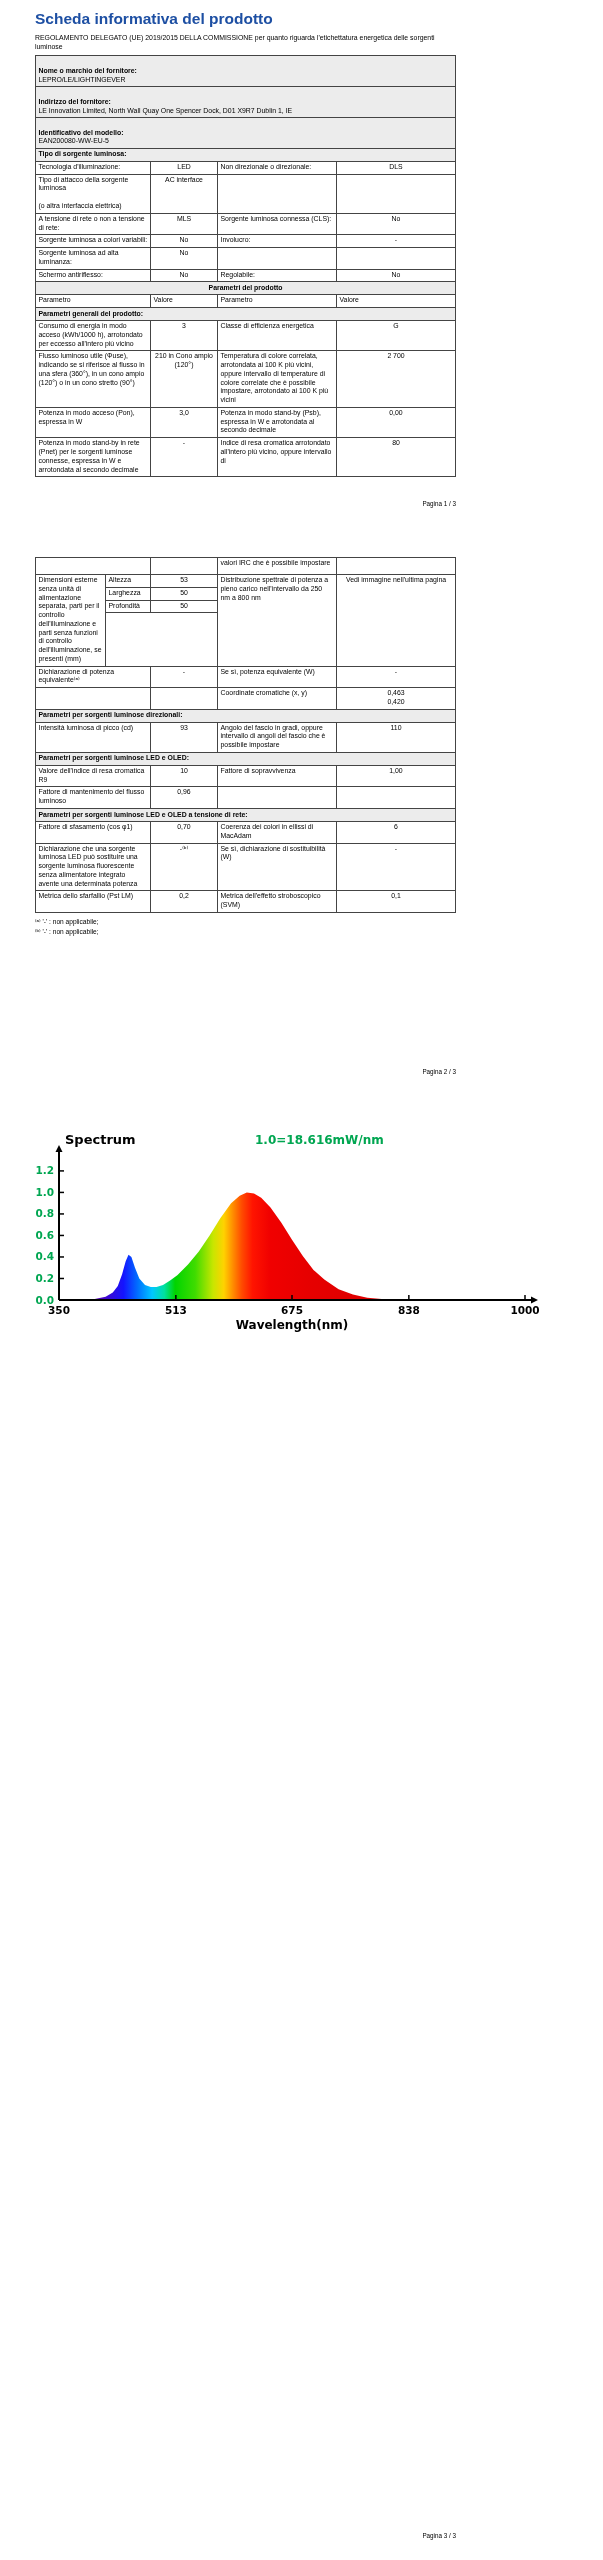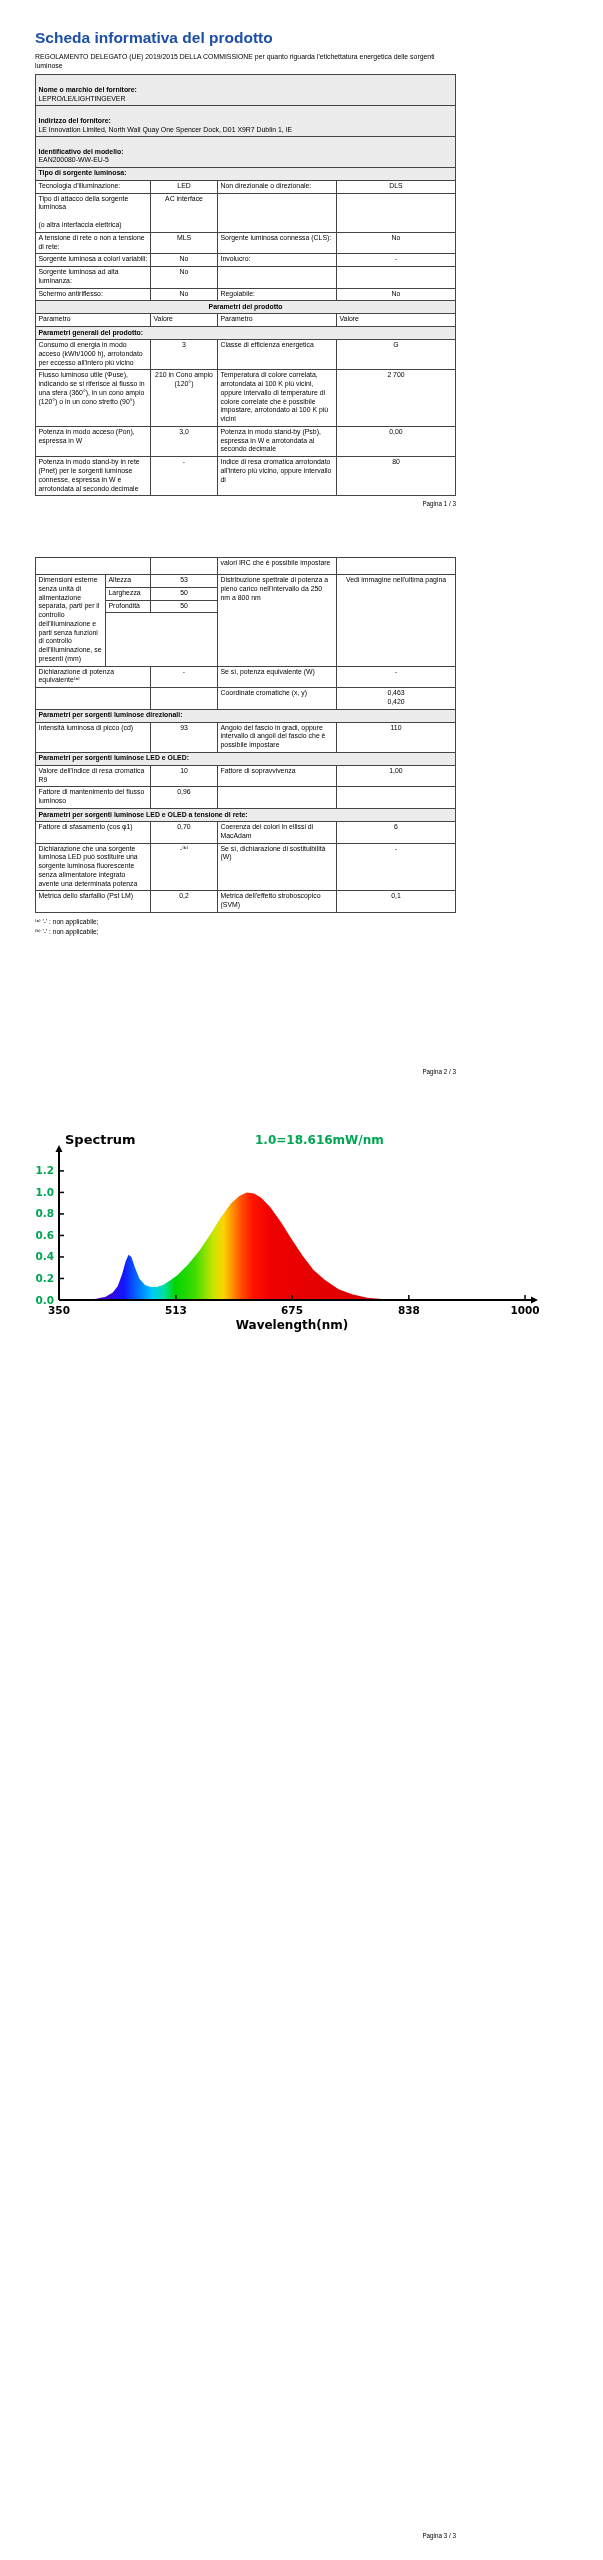--- a/index.html
+++ b/index.html
@@ -1,20 +1,20 @@
 <!DOCTYPE html>
 <html><head>
 <meta charset="utf-8">
 <style>
   *{box-sizing:border-box;}
   body{margin:0;background:#fff;}
   .sheet{position:relative;width:603px;height:2560px;background:#fff;overflow:hidden;
          font-family:"Liberation Sans","DejaVu Sans",sans-serif;color:#000;}
   .content{position:absolute;left:35px;width:421px;}
-  .p1{top:29px;}
+  .p1{top:10px;}
   .p2{top:557px;}
   .title{font-size:15.5px;font-weight:bold;color:#1d4fa3;margin:0 0 5px;}
   .reg{font-size:6.9px;line-height:1.32;margin:0 0 4px;}
   .dtable{border-top:1px solid #444;border-left:1px solid #444;}
   .trow{display:grid;grid-template-columns:115px 67px 119px 119px;}
   .tcell{border-right:1px solid #444;border-bottom:1px solid #444;padding:1px 2.5px 2px;
          font-size:6.9px;line-height:1.27;white-space:pre-line;min-height:10px;overflow:hidden;}
   .val{text-align:center;}
   .full{border-right:1px solid #444;border-bottom:1px solid #444;padding:1.5px 2.5px;
         font-size:6.9px;line-height:1.3;white-space:pre-line;}

